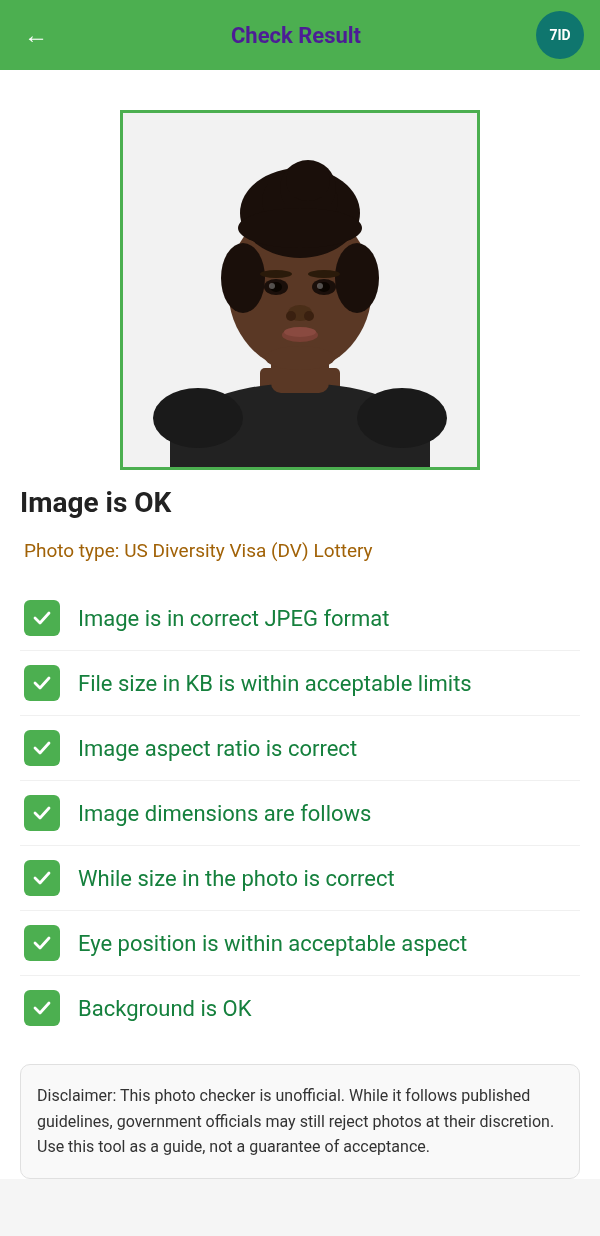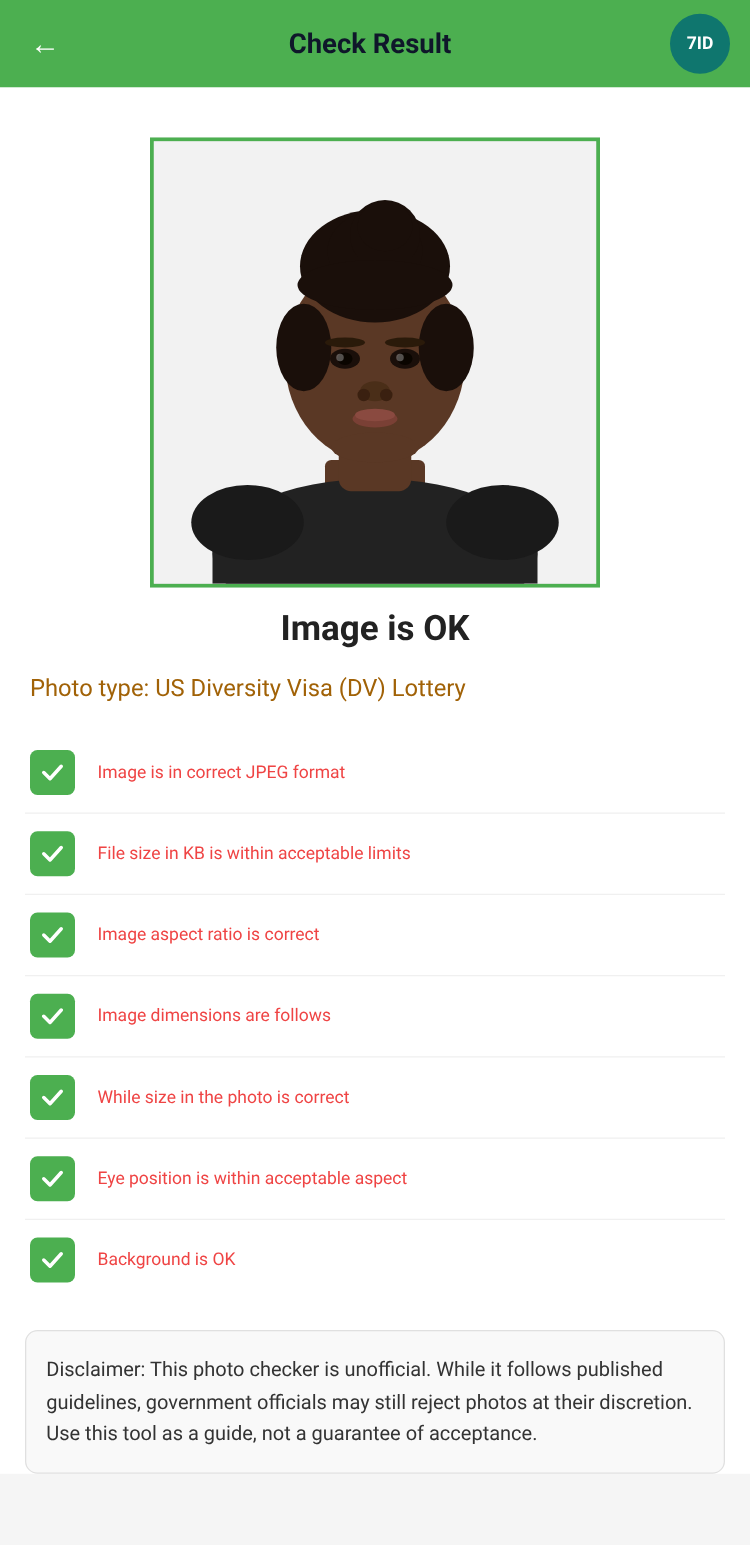--- a/index.html
+++ b/index.html
@@ -24,21 +24,21 @@
     }
 
     .header-back {
       color: white;
       font-size: 24px;
       cursor: pointer;
       padding: 8px;
     }
 
     .header-title {
-      color: #0f172a;
+      color: #4c1d95;
       font-size: 22px;
       font-weight: bold;
       flex: 1;
       text-align: center;
     }
 
     .header-logo {
       width: 48px;
       height: 48px;
       background: #0f766e;
@@ -71,21 +71,21 @@
       overflow: hidden;
       background: #e8e8e8;
       display: flex;
       align-items: center;
       justify-content: center;
       position: relative;
     }
 
     
     .status-title {
-      text-align: center;
+      text-align: left;
       font-size: 28px;
       font-weight: bold;
       color: #222;
       margin: 12px 0 20px 0;
     }
 
     
     .photo-type {
       font-size: 19px;
       color: #a16207;
@@ -121,22 +121,22 @@
       flex-shrink: 0;
       margin-right: 18px;
     }
 
     .check-icon svg {
       width: 22px;
       height: 22px;
     }
 
     .check-text {
-      font-size: 14px;
-      color: #ef4444;
+      font-size: 22px;
+      color: #15803d;
     }
 
     
     .disclaimer {
       background: #f9f9f9;
       border: 1px solid #e0e0e0;
       border-radius: 10px;
       padding: 18px 16px;
       margin: 0 0 20px 0;
     }

